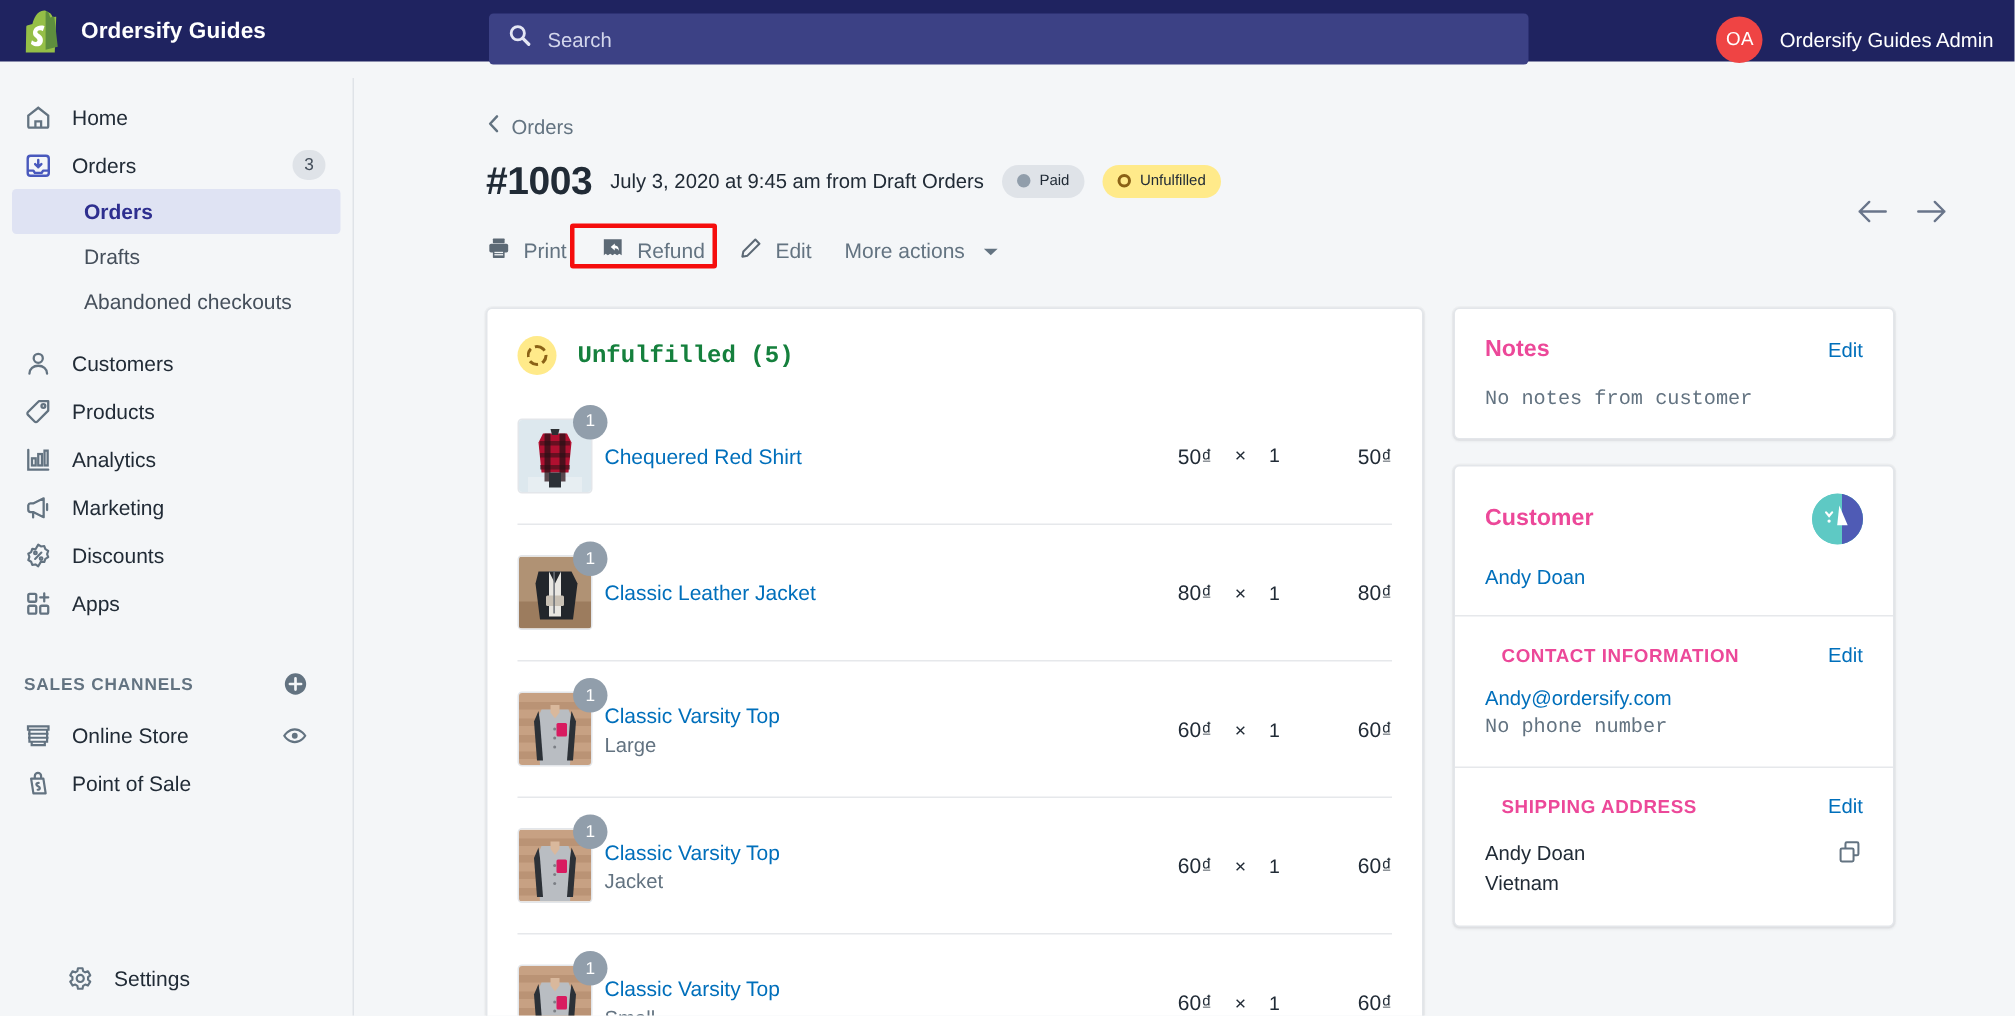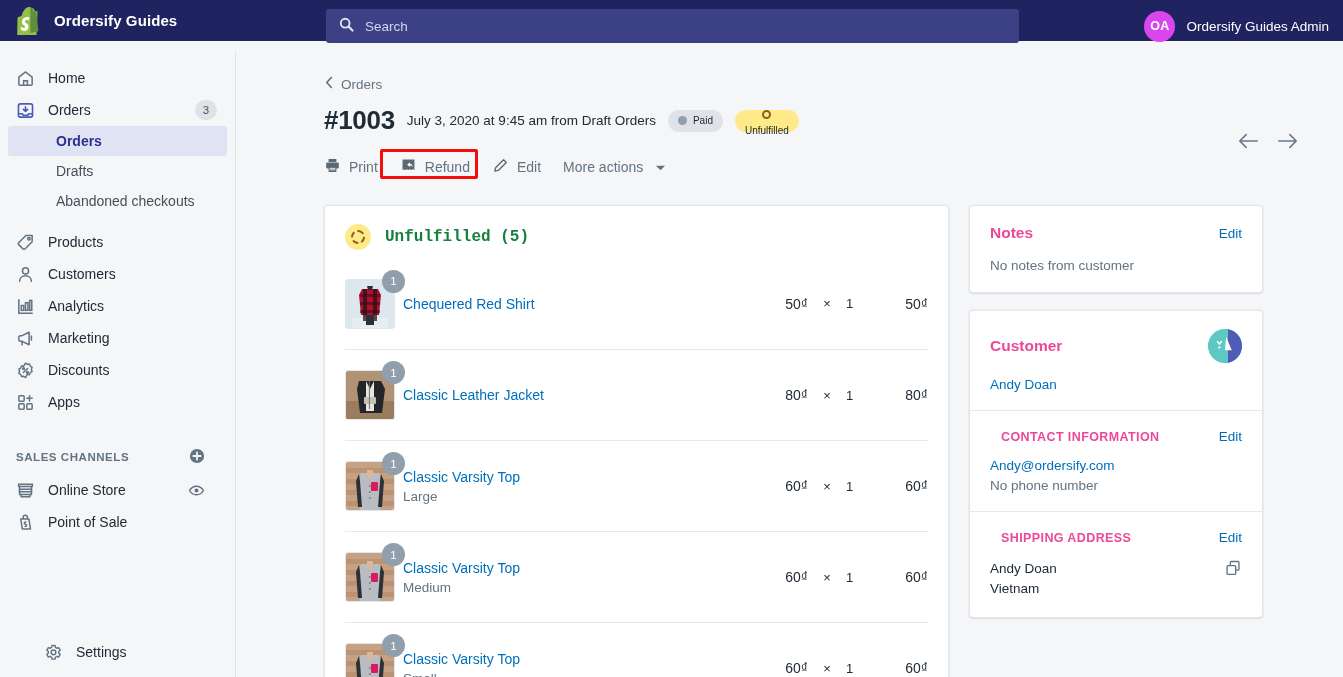--- a/index.html
+++ b/index.html
@@ -45,22 +45,22 @@
     color: #d3d6ec; font-size: 13.5px;
   }
   .user-chip {
     position: absolute; right: 14px; top: 10px;
     height: 32px;
     display: flex; align-items: center; gap: 11px;
     cursor: pointer;
   }
   .avatar-top {
     width: 31px; height: 31px; border-radius: 50%;
-    background: #d946ef;
-    color: #fff; font-size: 12.5px; font-weight: bold;
+    background: #ef4444;
+    color: #fff; font-size: 12.5px; font-weight: normal;
     display: flex; align-items: center; justify-content: center;
     letter-spacing: .3px;
   }
   .user-name { color: #ffffff; font-size: 13.5px; white-space: nowrap; }
 
   
   .sidebar {
     position: absolute; top: 52px; left: 0;
     width: 236px; height: 625px;
     background: #f4f6f8;
@@ -128,21 +128,21 @@
   .order-no { font-size: 26px; font-weight: bold; color: #212b36; letter-spacing: -.3px; }
   .order-meta { font-size: 13.5px; color: #212b36; }
   .badge {
     height: 22px; padding: 0 10px;
     border-radius: 11px;
     display: flex; align-items: center; gap: 6px;
     font-size: 10px; color: #212b36;
     white-space: nowrap;
   }
   .badge.gray { background: #dfe3e8; }
-  .badge.yellow { background: #ffea8a; flex-direction: column; }
+  .badge.yellow { background: #ffea8a; }
   .dot-gray { width: 9px; height: 9px; border-radius: 50%; background: #919eab; flex: none; }
   .ring-yellow {
     width: 9px; height: 9px; border-radius: 50%;
     border: 2px solid #8a6116; flex: none;
   }
 
   .actions {
     display: flex; align-items: center; gap: 0;
     margin-top: 14px; height: 34px;
     position: relative;
@@ -230,21 +230,21 @@
 
   
   .rc-head {
     display: flex; align-items: center; justify-content: space-between;
     padding: 18px 20px 0 20px;
   }
   .rc-title { font-size: 15.5px; font-weight: bold; color: #ec4899; }
   .rc-title.small { font-size: 12.5px; letter-spacing: .4px; margin-left: 11px; }
   .edit-link { color: #006fbb; font-size: 13.5px; cursor: pointer; }
   .rc-body { padding: 14px 20px 18px 20px; }
-  .muted { color: #637381; font-size: 13.5px; }
+  .muted { color: #637381; font-size: 13.5px; font-family: Liberation Mono, monospace; }
   .link { color: #006fbb; font-size: 13.5px; cursor: pointer; }
   .rc-sep { border-top: 1px solid #e6e8eb; }
   .cust-avatar {
     width: 34px; height: 34px; border-radius: 50%;
     background: #5ec9c4; overflow: hidden; position: relative; flex: none;
   }
   .addr-line { font-size: 13.5px; color: #212b36; line-height: 20px; }
   .copy-ico { cursor: pointer; }
 </style>
 </head>
@@ -312,35 +312,35 @@
   </div>
   <div class="sub-item">
     <span>Abandoned checkouts</span>
   </div>
 
   <div class="nav-gap"></div>
 
   <div class="nav-item">
     <span class="ico">
       <svg width="19" height="19" viewBox="0 0 20 20" fill="none" stroke="#637381" stroke-width="1.6">
+        <circle cx="10" cy="6.2" r="3.2"></circle>
+        <path d="M3.8 17c0-3.4 2.8-5.6 6.2-5.6s6.2 2.2 6.2 5.6" stroke-linecap="round"></path>
+      </svg>
+    </span>
+    <span class="lbl">Customers</span>
+  </div>
+
+  <div class="nav-item">
+    <span class="ico">
+      <svg width="19" height="19" viewBox="0 0 20 20" fill="none" stroke="#637381" stroke-width="1.6">
         <path d="M10.4 2.6H17v6.6l-7.6 7.6a1.4 1.4 0 0 1-2 0l-4.6-4.6a1.4 1.4 0 0 1 0-2z" stroke-linejoin="round"></path>
         <circle cx="13.6" cy="6" r="1.35"></circle>
       </svg>
     </span>
     <span class="lbl">Products</span>
-  </div>
-
-  <div class="nav-item">
-    <span class="ico">
-      <svg width="19" height="19" viewBox="0 0 20 20" fill="none" stroke="#637381" stroke-width="1.6">
-        <circle cx="10" cy="6.2" r="3.2"></circle>
-        <path d="M3.8 17c0-3.4 2.8-5.6 6.2-5.6s6.2 2.2 6.2 5.6" stroke-linecap="round"></path>
-      </svg>
-    </span>
-    <span class="lbl">Customers</span>
   </div>
 
   <div class="nav-item">
     <span class="ico">
       <svg width="19" height="19" viewBox="0 0 20 20" fill="none" stroke="#637381" stroke-width="1.6">
         <path d="M3 3v14h14" stroke-linecap="round"></path>
         <rect x="5.6" y="9" width="2.6" height="5"></rect>
         <rect x="10" y="6" width="2.6" height="8"></rect>
         <rect x="14.4" y="3.6" width="2.2" height="10.4"></rect>
       </svg>
@@ -622,21 +622,21 @@
                 <rect x="25" y="20" width="7" height="9" rx="1" fill="#d81b60"></rect>
                 <circle cx="23.8" cy="24" r="1" fill="#7b7f85"></circle>
                 <circle cx="23.8" cy="30" r="1" fill="#7b7f85"></circle>
                 <circle cx="23.8" cy="36" r="1" fill="#7b7f85"></circle>
               </svg>
             </div>
             <span class="qty-bubble">1</span>
           </div>
           <div class="li-info">
             <div class="li-name">Classic Varsity Top</div>
-            <div class="li-variant">Medium</div>
+            <div class="li-variant">Jacket</div>
           </div>
           <div class="li-price">60₫</div>
           <div class="li-x">×</div>
           <div class="li-x" style="width:24px;text-align:left">1</div>
           <div class="li-total">60₫</div>
         </div>
 
         <div class="line-item">
           <div class="thumb-wrap">
             <div class="thumb">

